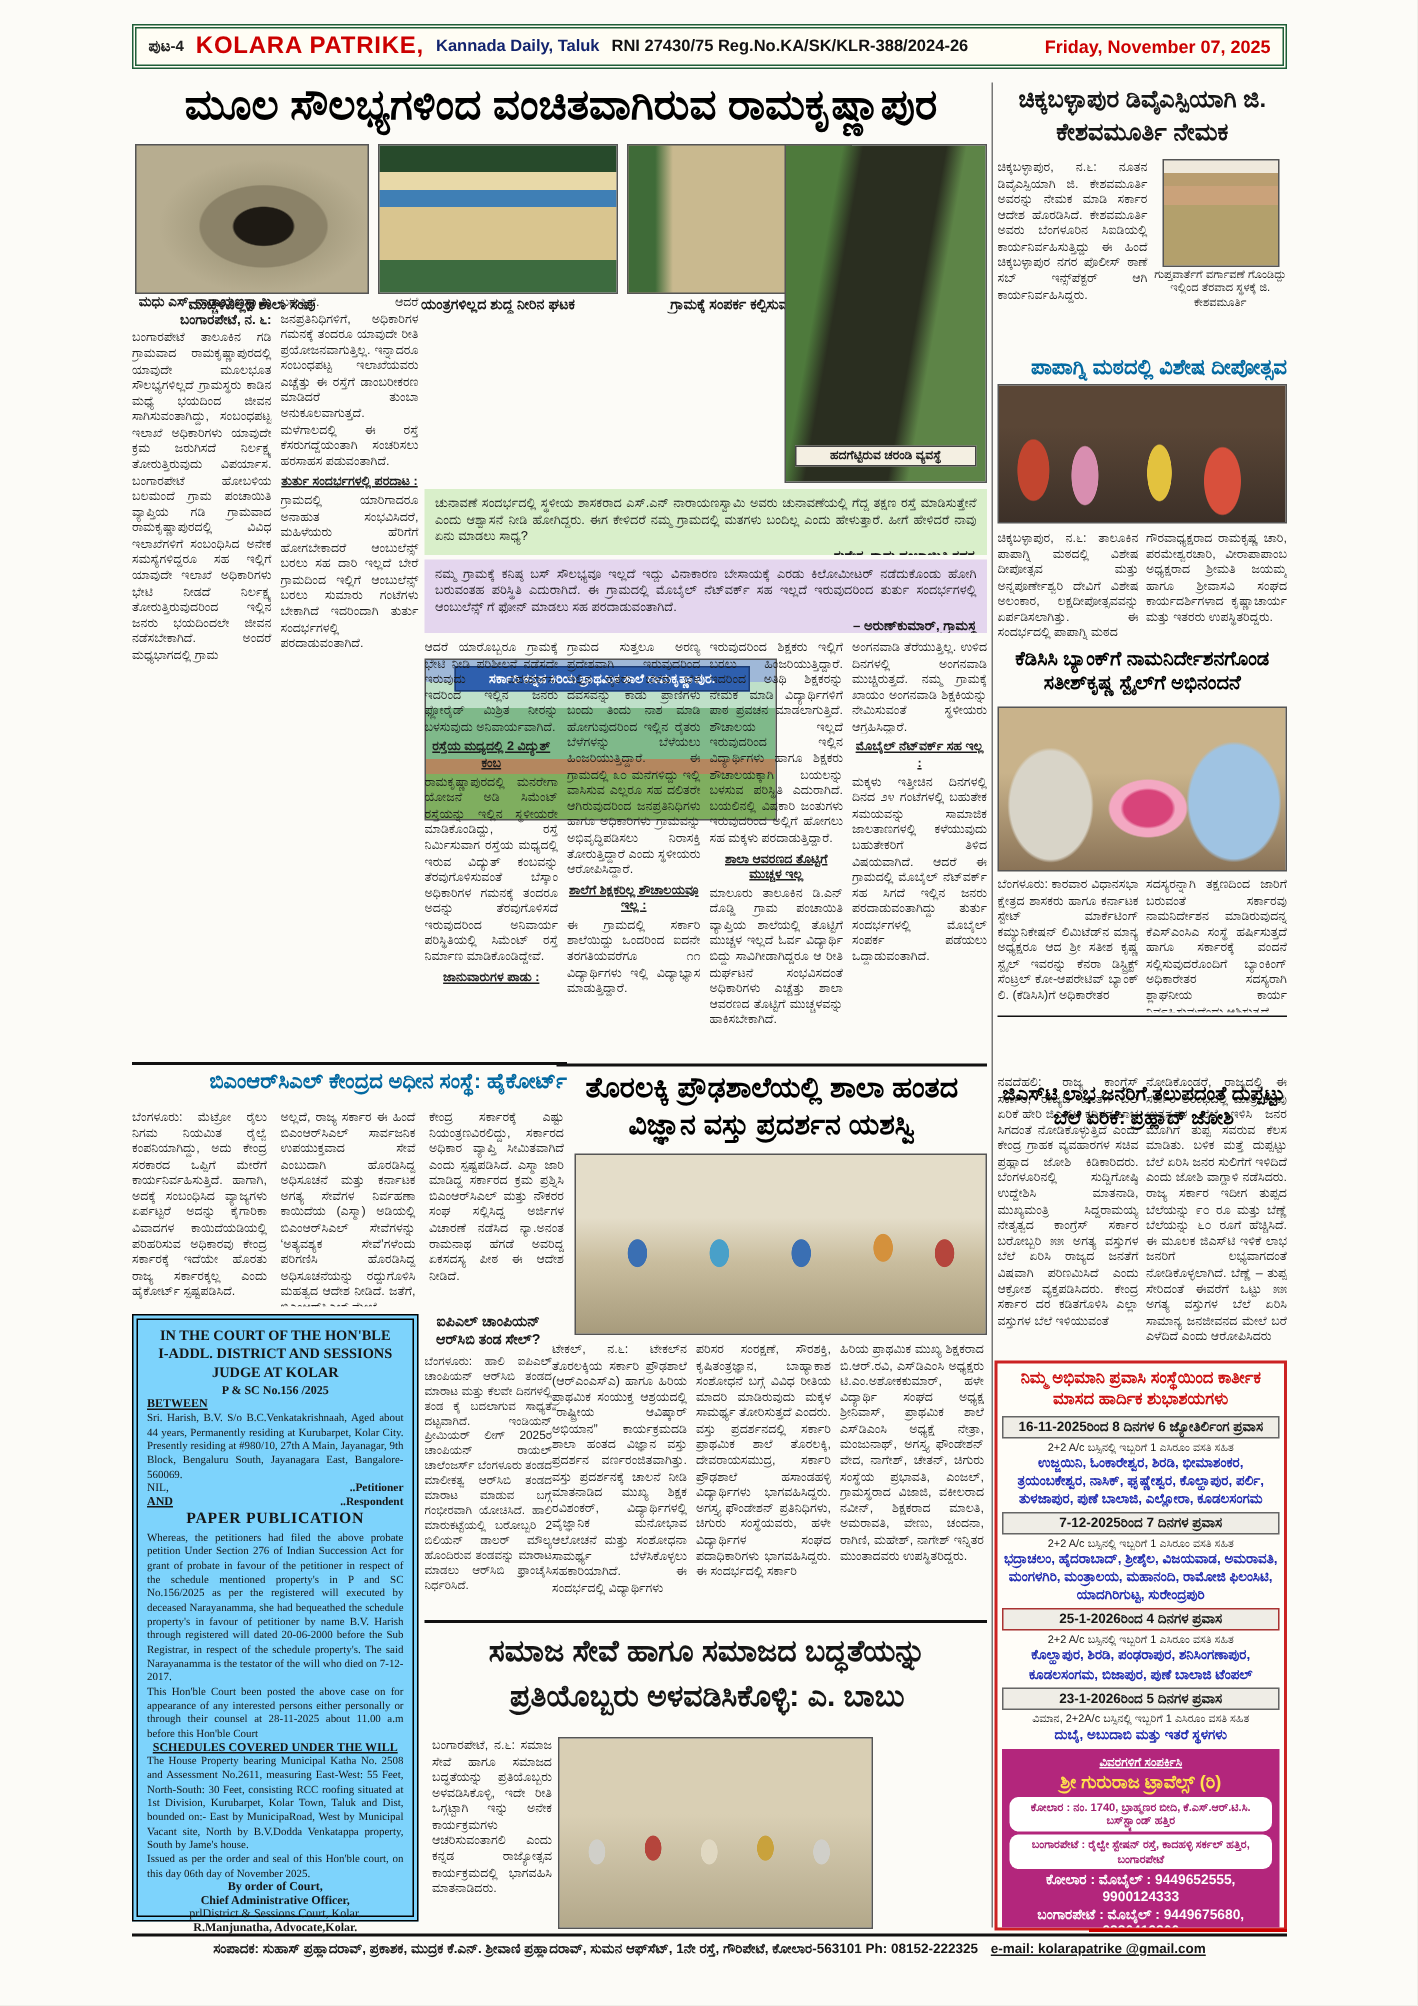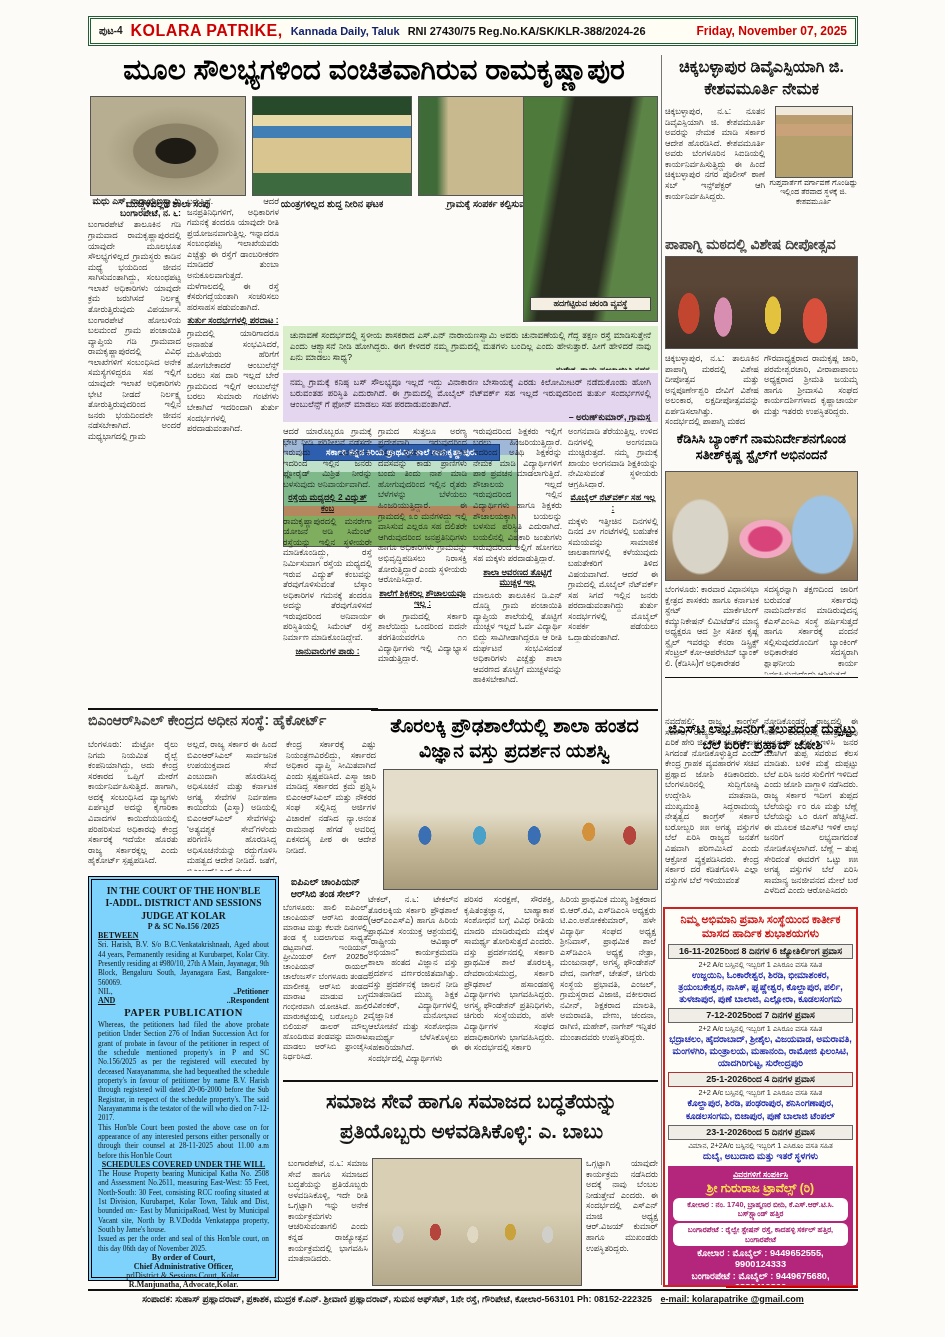--- a/index.html
+++ b/index.html
@@ -10,21 +10,21 @@
   #masthead{left:88px;top:16px;width:770px;height:30px;border:3px double #1f5e38;background:#fffdf4;
             display:flex;align-items:center;gap:8px;padding:0 8px;box-sizing:border-box;white-space:nowrap;overflow:hidden;}
   .mh-page{font-size:10px;font-weight:bold;color:#222;}
   .mh-paper{font-size:16px;font-weight:800;color:#cc0000;letter-spacing:.5px;}
   .mh-sub{font-size:11px;font-weight:bold;color:#13246e;}
   .mh-rni{font-size:11px;font-weight:bold;color:#111;}
   .mh-date{font-size:12px;font-weight:800;color:#cc0000;margin-left:auto;}
   
   .head-xl{font-size:28px;font-weight:800;text-align:center;line-height:1.12;color:#000;}
   .head-lg{font-size:19px;font-weight:800;text-align:center;line-height:1.3;color:#000;}
-  .head-md{font-size:14px;font-weight:800;text-align:left;line-height:1.25;color:#404040;}
+  .head-md{font-size:14px;font-weight:800;text-align:right;line-height:1.25;color:#0369a1;}
   .head-sm{font-size:13px;font-weight:800;text-align:center;line-height:1.25;color:#000;}
   
   .col{font-size:8.4px;line-height:1.26;text-align:justify;overflow:hidden;color:#1c1c1c;}
   .byline{font-weight:800;text-align:right;font-size:9px;line-height:1.3;}
   .subhead{font-weight:800;text-decoration:underline;text-align:center;margin:3px 0 2px;}
   .cap{font-size:9.5px;font-weight:bold;text-align:center;overflow:hidden;white-space:nowrap;}
   .cap-sm{font-size:7.6px;font-weight:normal;text-align:center;line-height:1.25;}
   .rule{background:#111;}
   .vrule{background:#777;width:1px;}
   
@@ -206,21 +206,20 @@
   <div class="abs head-lg" style="left:371px;top:714px;width:287px;">ತೊರಲಕ್ಕಿ ಪ್ರೌಢಶಾಲೆಯಲ್ಲಿ ಶಾಲಾ ಹಂತದ ವಿಜ್ಞಾನ ವಸ್ತು ಪ್ರದರ್ಶನ ಯಶಸ್ವಿ</div>
   <div class="abs photo ph-group" style="left:383px;top:769px;width:275px;height:121px;"></div>
   <div class="abs col" style="left:368px;top:894px;width:90px;height:185px;">ಟೇಕಲ್, ನ.೬: ಟೇಕಲ್‌ನ ತೊರಲಕ್ಕಿಯ ಸರ್ಕಾರಿ ಪ್ರೌಢಶಾಲೆ (ಆರ್‌ಎಂಎಸ್‌ಎ) ಹಾಗೂ ಹಿರಿಯ ಪ್ರಾಥಮಿಕ ಸಂಯುಕ್ತ ಆಶ್ರಯದಲ್ಲಿ “ರಾಷ್ಟ್ರೀಯ ಆವಿಷ್ಕಾರ್ ಅಭಿಯಾನ” ಕಾರ್ಯಕ್ರಮದಡಿ ಶಾಲಾ ಹಂತದ ವಿಜ್ಞಾನ ವಸ್ತು ಪ್ರದರ್ಶನ ವರ್ಣರಂಜಿತವಾಗಿತ್ತು. ವಸ್ತು ಪ್ರದರ್ಶನಕ್ಕೆ ಚಾಲನೆ ನೀಡಿ ಮಾತನಾಡಿದ ಮುಖ್ಯ ಶಿಕ್ಷಕ ರವಿಶಂಕರ್, ವಿದ್ಯಾರ್ಥಿಗಳಲ್ಲಿ ವೈಜ್ಞಾನಿಕ ಮನೋಭಾವ ಆಲೋಚನೆ ಮತ್ತು ಸಂಶೋಧನಾ ಸಾಮರ್ಥ್ಯ ಬೆಳೆಸಿಕೊಳ್ಳಲು ಸಹಕಾರಿಯಾಗಿದೆ. ಈ ಸಂದರ್ಭದಲ್ಲಿ ವಿದ್ಯಾರ್ಥಿಗಳು</div>
   <div class="abs col" style="left:464px;top:894px;width:90px;height:185px;">ಪರಿಸರ ಸಂರಕ್ಷಣೆ, ಸೌರಶಕ್ತಿ, ಕೃಷಿತಂತ್ರಜ್ಞಾನ, ಬಾಹ್ಯಾಕಾಶ ಸಂಶೋಧನೆ ಬಗ್ಗೆ ವಿವಿಧ ರೀತಿಯ ಮಾದರಿ ಮಾಡಿರುವುದು ಮಕ್ಕಳ ಸಾಮರ್ಥ್ಯ ತೋರಿಸುತ್ತದೆ ಎಂದರು. ವಸ್ತು ಪ್ರದರ್ಶನದಲ್ಲಿ ಸರ್ಕಾರಿ ಪ್ರಾಥಮಿಕ ಶಾಲೆ ತೊರಲಕ್ಕಿ, ದೇವರಾಯಸಮುದ್ರ, ಸರ್ಕಾರಿ ಪ್ರೌಢಶಾಲೆ ಹಸಾಂಡಹಳ್ಳಿ ವಿದ್ಯಾರ್ಥಿಗಳು ಭಾಗವಹಿಸಿದ್ದರು. ಅಗಸ್ತ್ಯ ಫೌಂಡೇಶನ್ ಪ್ರತಿನಿಧಿಗಳು, ಚಿಗುರು ಸಂಸ್ಥೆಯವರು, ಹಳೇ ವಿದ್ಯಾರ್ಥಿಗಳ ಸಂಘದ ಪದಾಧಿಕಾರಿಗಳು ಭಾಗವಹಿಸಿದ್ದರು. ಈ ಸಂದರ್ಭದಲ್ಲಿ ಸರ್ಕಾರಿ</div>
   <div class="abs col" style="left:560px;top:894px;width:96px;height:185px;">ಹಿರಿಯ ಪ್ರಾಥಮಿಕ ಮುಖ್ಯ ಶಿಕ್ಷಕರಾದ ಬಿ.ಆರ್.ರವಿ, ಎಸ್‌ಡಿಎಂಸಿ ಅಧ್ಯಕ್ಷರು ಟಿ.ಎಂ.ಅಶೋಕಕುಮಾರ್, ಹಳೇ ವಿದ್ಯಾರ್ಥಿ ಸಂಘದ ಅಧ್ಯಕ್ಷ ಶ್ರೀನಿವಾಸ್, ಪ್ರಾಥಮಿಕ ಶಾಲೆ ಎಸ್‌ಡಿಎಂಸಿ ಅಧ್ಯಕ್ಷೆ ನೇತ್ರಾ, ಮಂಜುನಾಥ್, ಅಗಸ್ತ್ಯ ಫೌಂಡೇಶನ್ ವೇದ, ನಾಗೇಶ್, ಚೇತನ್, ಚಿಗುರು ಸಂಸ್ಥೆಯ ಪ್ರಭಾವತಿ, ಎಂಜಲ್, ಗ್ರಾಮಸ್ಥರಾದ ವಿಜಾಜಿ, ವಕೀಲರಾದ ನವೀನ್, ಶಿಕ್ಷಕರಾದ ಮಾಲತಿ, ಅಮರಾವತಿ, ವೇಣು, ಚಂದನಾ, ರಾಗಿಣಿ, ಮಹೇಶ್, ನಾಗೇಶ್ ಇನ್ನಿತರ ಮುಂತಾದವರು ಉಪಸ್ಥಿತರಿದ್ದರು.</div>
 
   <div class="abs rule" style="left:283px;top:1080px;width:375px;height:2px;"></div>
   <div class="abs" style="left:285px;top:1086px;width:373px;font-size:20px;font-weight:800;text-align:center;line-height:1.5;">ಸಮಾಜ ಸೇವೆ ಹಾಗೂ ಸಮಾಜದ ಬದ್ಧತೆಯನ್ನು ಪ್ರತಿಯೊಬ್ಬರು ಅಳವಡಿಸಿಕೊಳ್ಳಿ: ಎ. ಬಾಬು</div>
   <div class="abs col" style="left:288px;top:1158px;width:80px;height:128px;">ಬಂಗಾರಪೇಟೆ, ನ.೬: ಸಮಾಜ ಸೇವೆ ಹಾಗೂ ಸಮಾಜದ ಬದ್ಧತೆಯನ್ನು ಪ್ರತಿಯೊಬ್ಬರು ಅಳವಡಿಸಿಕೊಳ್ಳಿ, ಇದೇ ರೀತಿ ಒಗ್ಗಟ್ಟಾಗಿ ಇನ್ನು ಅನೇಕ ಕಾರ್ಯಕ್ರಮಗಳು ಆಚರಿಸುವಂತಾಗಲಿ ಎಂದು ಕನ್ನಡ ರಾಜ್ಯೋತ್ಸವ ಕಾರ್ಯಕ್ರಮದಲ್ಲಿ ಭಾಗವಹಿಸಿ ಮಾತನಾಡಿದರು.</div>
   <div class="abs photo ph-crowd" style="left:372px;top:1158px;width:210px;height:128px;"></div>
-  <div class="abs col" style="left:586px;top:1158px;width:72px;height:128px;">ಒಗ್ಗಟ್ಟಾಗಿ ಯಾವುದೇ ಕಾರ್ಯಕ್ರಮ ನಡೆಸಿದರು ಅದಕ್ಕೆ ನಾವು ಬೆಂಬಲ ನೀಡುತ್ತೇವೆ ಎಂದರು. ಈ ಸಂದರ್ಭದಲ್ಲಿ ಎಸ್‌ಎನ್ ಮಾಜಿ ಅಧ್ಯಕ್ಷ ಆರ್.ವಿಜಯ್ ಕುಮಾರ್ ಹಾಗೂ ಮುಖಂಡರು ಉಪಸ್ಥಿತರಿದ್ದರು.</div>
 
   <div class="abs vrule" style="left:661px;top:55px;height:1230px;"></div>
 
   <div class="abs" style="left:665px;top:56px;width:193px;font-size:16px;font-weight:800;text-align:center;line-height:1.35;">ಚಿಕ್ಕಬಳ್ಳಾಪುರ ಡಿವೈಎಸ್ಪಿಯಾಗಿ ಜಿ. ಕೇಶವಮೂರ್ತಿ ನೇಮಕ</div>
   <div class="abs" style="left:665px;top:106px;width:193px;height:126px;display:flex;gap:4px;">
     <div class="col" style="width:100px;height:126px;">ಚಿಕ್ಕಬಳ್ಳಾಪುರ, ನ.೬: ನೂತನ ಡಿವೈಎಸ್ಪಿಯಾಗಿ ಜಿ. ಕೇಶವಮೂರ್ತಿ ಅವರನ್ನು ನೇಮಕ ಮಾಡಿ ಸರ್ಕಾರ ಆದೇಶ ಹೊರಡಿಸಿದೆ. ಕೇಶವಮೂರ್ತಿ ಅವರು ಬೆಂಗಳೂರಿನ ಸಿಐಡಿಯಲ್ಲಿ ಕಾರ್ಯನಿರ್ವಹಿಸುತ್ತಿದ್ದು ಈ ಹಿಂದೆ ಚಿಕ್ಕಬಳ್ಳಾಪುರ ನಗರ ಪೊಲೀಸ್ ಠಾಣೆ ಸಬ್ ಇನ್ಸ್‌ಪೆಕ್ಟರ್ ಆಗಿ ಕಾರ್ಯನಿರ್ವಹಿಸಿದ್ದರು.</div>
     <div style="width:89px;">
       <div class="photo ph-officer" style="width:78px;height:72px;margin:0 auto;"></div>
       <div class="cap-sm">ಗುಪ್ತವಾರ್ತೆಗೆ ವರ್ಗಾವಣೆ ಗೊಂಡಿದ್ದು ಇಲ್ಲಿಂದ ತೆರವಾದ ಸ್ಥಳಕ್ಕೆ ಜಿ. ಕೇಶವಮೂರ್ತಿ</div>
     </div>

